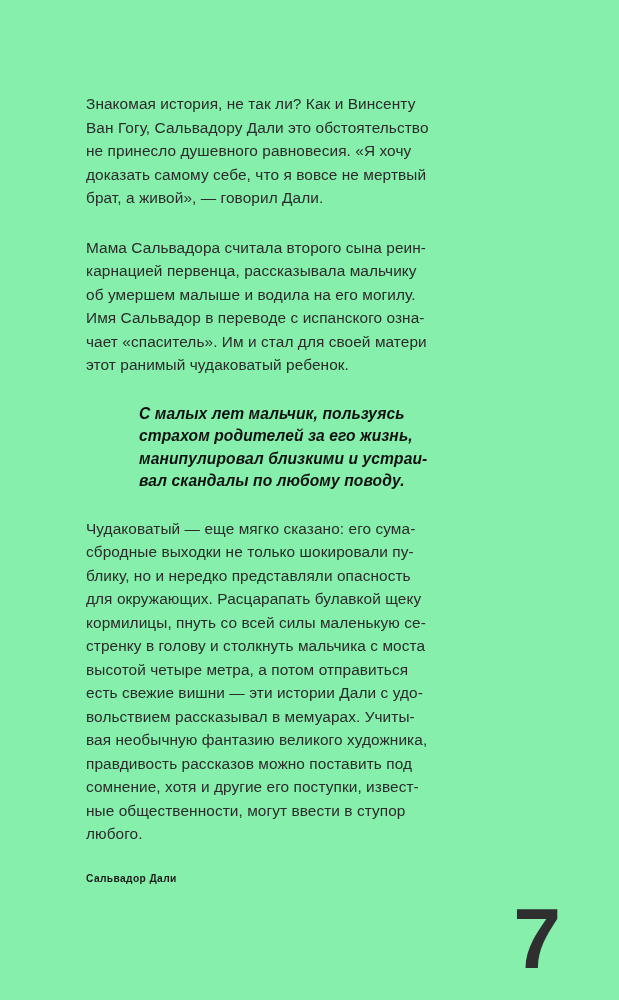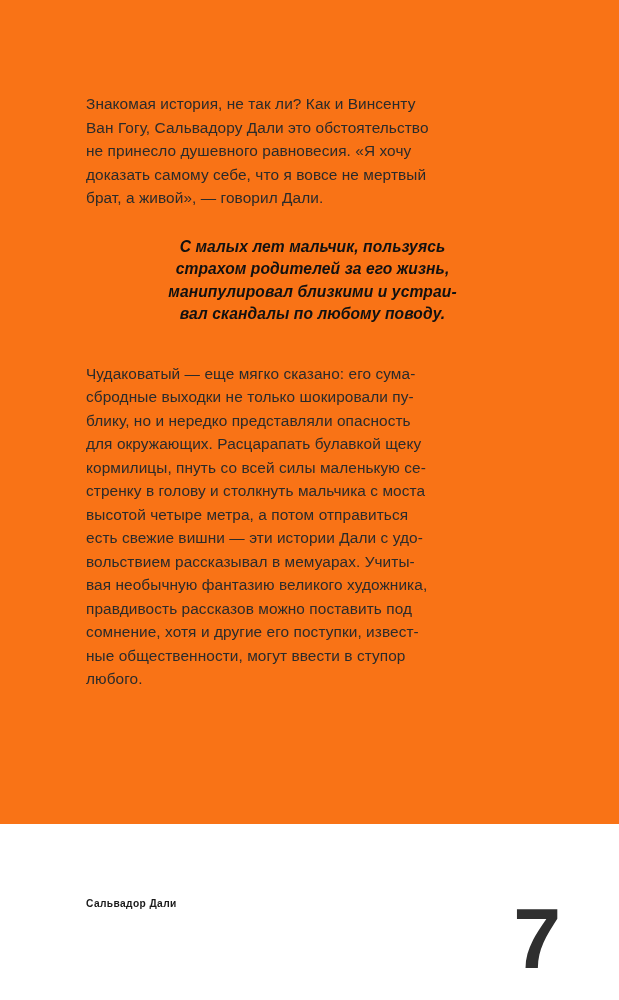--- a/index.html
+++ b/index.html
@@ -12,57 +12,56 @@
     height: 1000px;
     position: relative;
     font-family: "Liberation Sans", sans-serif;
     color: #1a1a1a;
     overflow: hidden;
   }
   .page {
     position: absolute;
     left: 0; top: 0;
     width: 619px;
-    height: 824px;
-    background: #f97316;
+    height: 1000px;
+    background: #86efac;
   }
   .content {
     position: absolute;
     left: 86px;
     top: 92px;
     width: 400px;
   }
   p.body-par {
     margin: 0 0 26px 0;
     font-size: 15.4px;
     line-height: 23.5px;
     letter-spacing: 0.08px;
     color: #2b2b2b;
     text-align: left;
     white-space: pre-line;
   }
   p.body-par:last-child {
     margin-bottom: 16px;
   }
   .pullquote {
-    margin: 14px 0 36px 0;
+    margin: 14px 0 24px 0;
     padding-left: 53px;
     font-size: 15.6px;
     line-height: 22.5px;
     font-weight: bold;
     font-style: italic;
     color: #111111;
     white-space: pre-line;
     letter-spacing: 0.1px;
-    text-align: center;
   }
   .footer {
     position: absolute;
     left: 86px;
-    top: 893px;
+    top: 868px;
     width: 460px;
   }
   .footer-label {
     font-size: 10.2px;
     font-weight: bold;
     letter-spacing: 0.4px;
     color: #1a1a1a;
     text-transform: none;
   }
   .page-number {
@@ -81,20 +80,26 @@
 <body>
 
 <div class="page">
 
   <div class="content">
     <p class="body-par">Знакомая история, не так ли? Как и Винсенту
 Ван Гогу, Сальвадору Дали это обстоятельство
 не принесло душевного равновесия. «Я хочу
 доказать самому себе, что я вовсе не мертвый
 брат, а живой», — говорил Дали.</p>
+    <p class="body-par">Мама Сальвадора считала второго сына реин-
+карнацией первенца, рассказывала мальчику
+об умершем малыше и водила на его могилу.
+Имя Сальвадор в переводе с испанского озна-
+чает «спаситель». Им и стал для своей матери
+этот ранимый чудаковатый ребенок.</p>
     <div class="pullquote">С малых лет мальчик, пользуясь
 страхом родителей за его жизнь,
 манипулировал близкими и устраи-
 вал скандалы по любому поводу.</div>
     <p class="body-par">Чудаковатый — еще мягко сказано: его сума-
 сбродные выходки не только шокировали пу-
 блику, но и нередко представляли опасность
 для окружающих. Расцарапать булавкой щеку
 кормилицы, пнуть со всей силы маленькую се-
 стренку в голову и столкнуть мальчика с моста

